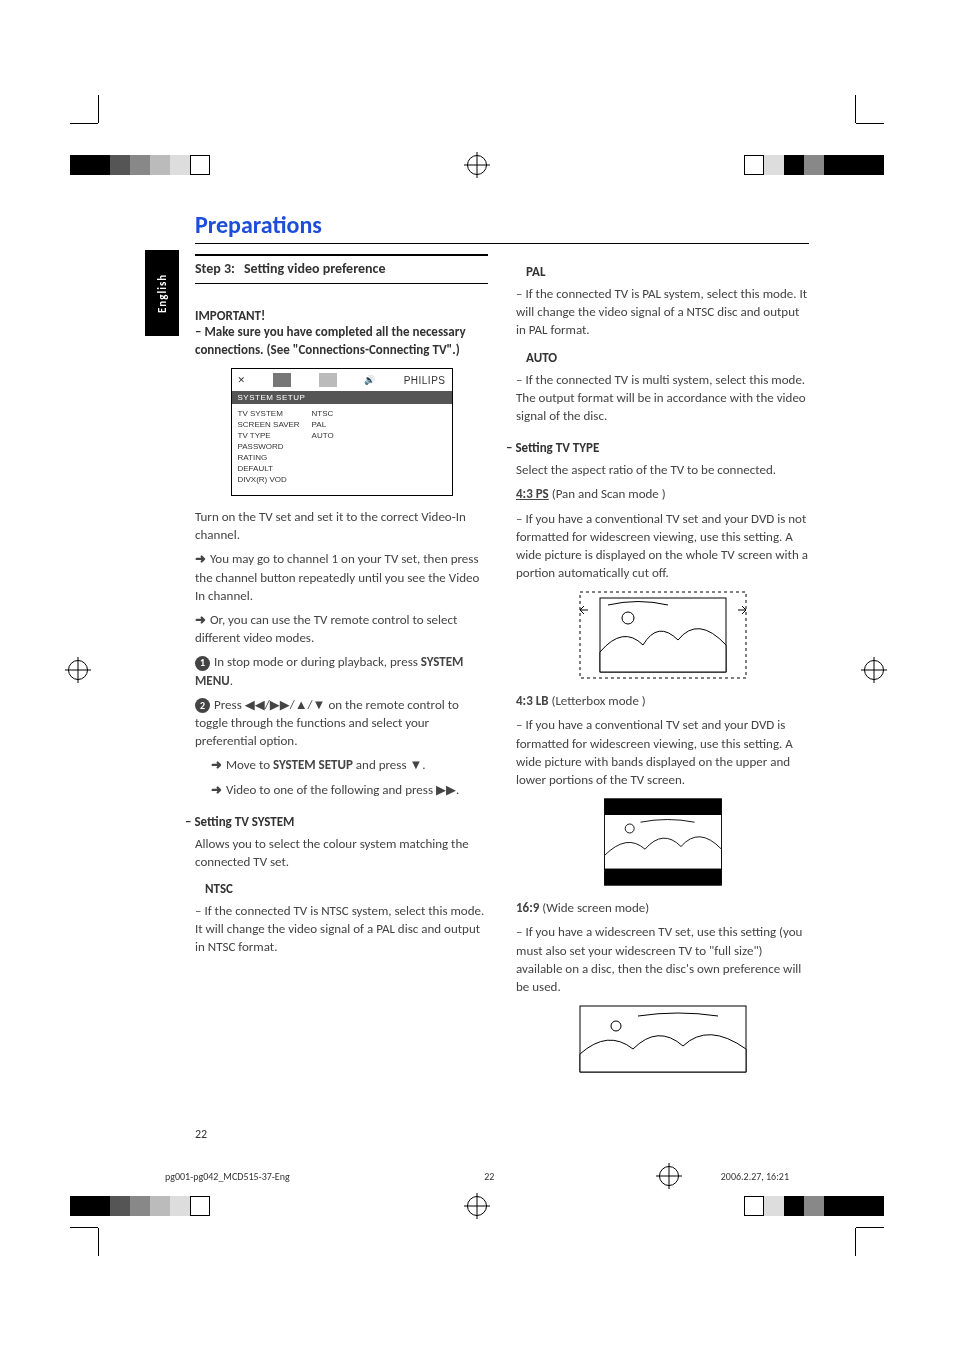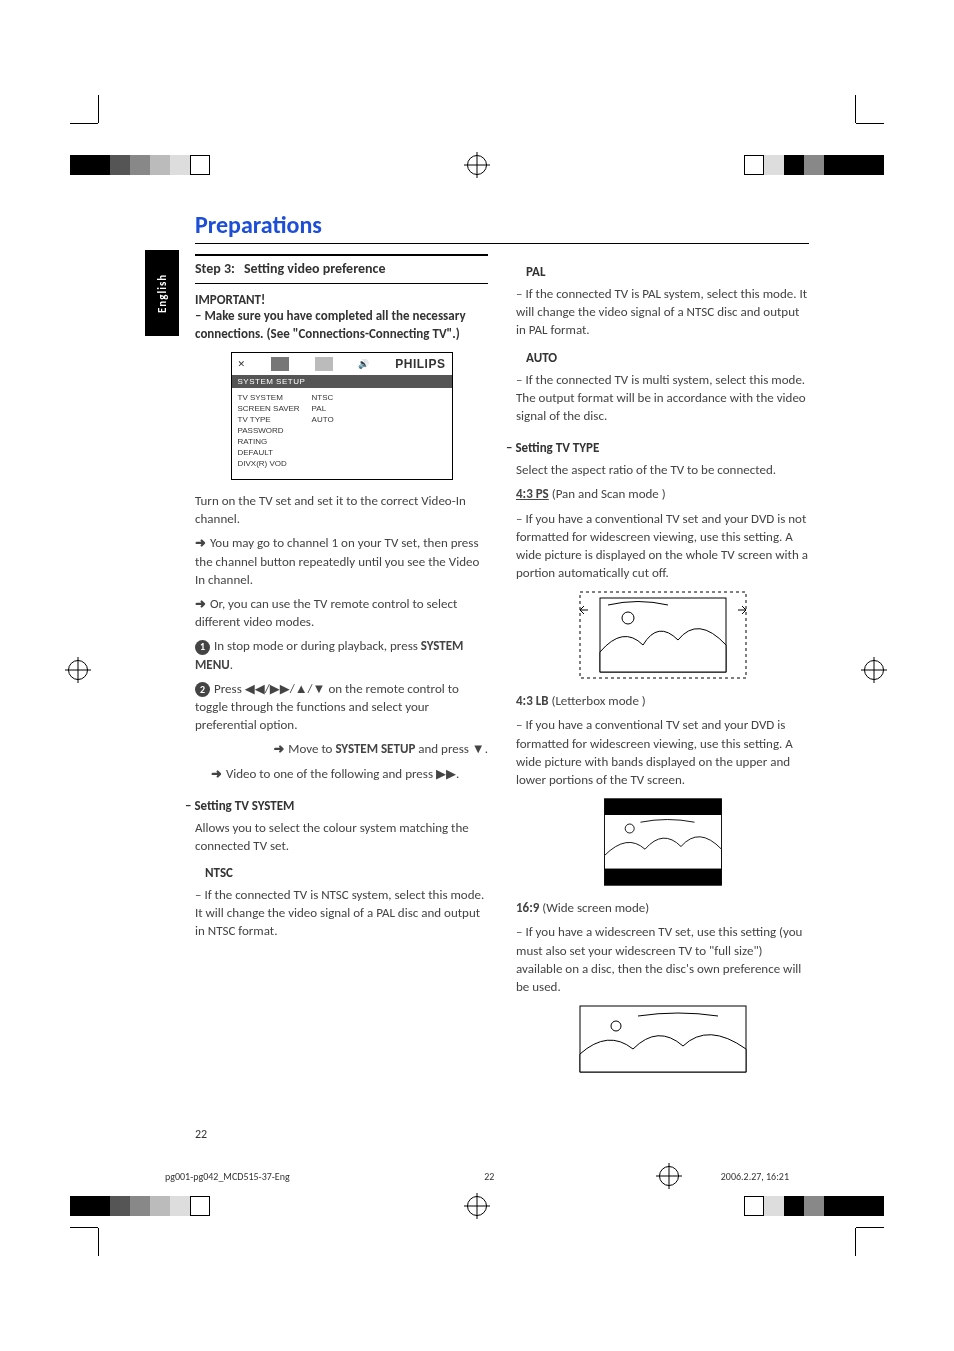--- a/index.html
+++ b/index.html
@@ -95,21 +95,21 @@
   .cols {
     display: flex;
     gap: 28px;
     margin-left: 50px;
   }
   .col { flex: 1; min-width: 0; }
   .step-head {
     border-top: 2px solid #000;
     border-bottom: 1px solid #000;
     padding: 4px 0 6px 0;
-    margin-bottom: 8px;
+    margin-bottom: 24px;
   }
   .step-head b { font-size: 14px; }
   .important { font-weight: bold; font-size: 13px; }
   .imp-body { font-weight: bold; font-size: 13px; line-height: 1.35;}
   .para { line-height: 1.4; margin: 6px 0; color: #444;}
   .arrow { font-family: Arial, sans-serif; font-weight: bold; margin-right: 4px;}
   .numcircle {
     display: inline-flex;
     width: 15px; height: 15px;
     background: #444;
@@ -133,21 +133,21 @@
     font-size: 9px;
     font-family: Arial, sans-serif;
   }
   .menu-top {
     display: flex;
     justify-content: space-between;
     padding: 4px 6px;
     align-items: center;
   }
   .menu-icon { width: 18px; height: 14px; background: #777; }
-  .menu-logo { font-weight: bold; font-size: 12px; letter-spacing: 0.5px;}
+  .menu-logo { font-weight: normal; font-size: 10px; letter-spacing: 0.5px;}
   .menu-bar {
     background: #555;
     color: #fff;
     padding: 2px 6px;
     font-size: 8px;
     letter-spacing: 0.5px;
   }
   .menu-body {
     display: flex;
     padding: 4px 6px 10px 6px;
@@ -279,21 +279,21 @@
         <div class="para"><span class="arrow">➜</span><span>You may go to channel 1 on your TV set, then press the channel button repeatedly until you see the Video In channel.</span></div>
         <div class="para"><span class="arrow">➜</span><span>Or, you can use the TV remote control to select different video modes.</span></div>
 
         <div class="para">
           <span class="numcircle">1</span><span>In stop mode or during playback, press </span><span class="bold">SYSTEM MENU</span><span>.</span>
         </div>
         <div class="para">
           <span class="numcircle">2</span><span>Press </span><span>◀◀/▶▶/▲/▼</span><span> on the remote control to toggle through the functions and select your preferential option.</span>
         </div>
 
-        <div class="para" style="margin-left:16px;text-align:right;"><span class="arrow">➜</span><span>Move to </span><span class="bold">SYSTEM SETUP</span><span> and press ▼.</span></div>
+        <div class="para" style="margin-left:16px;"><span class="arrow">➜</span><span>Move to </span><span class="bold">SYSTEM SETUP</span><span> and press ▼.</span></div>
         <div class="para" style="margin-left:16px;"><span class="arrow">➜</span><span>Video to one of the following and press ▶▶.</span></div>
 
         <div class="dash-h">–   Setting TV SYSTEM</div>
         <div class="para">Allows you to select the colour system matching the connected TV set.</div>
 
         <div class="sub-h indent">NTSC</div>
         <div class="para">–   If the connected TV is NTSC system, select this mode. It will change the video signal of a PAL disc and output in NTSC format.</div>
       </div>
 
       <div class="col">

